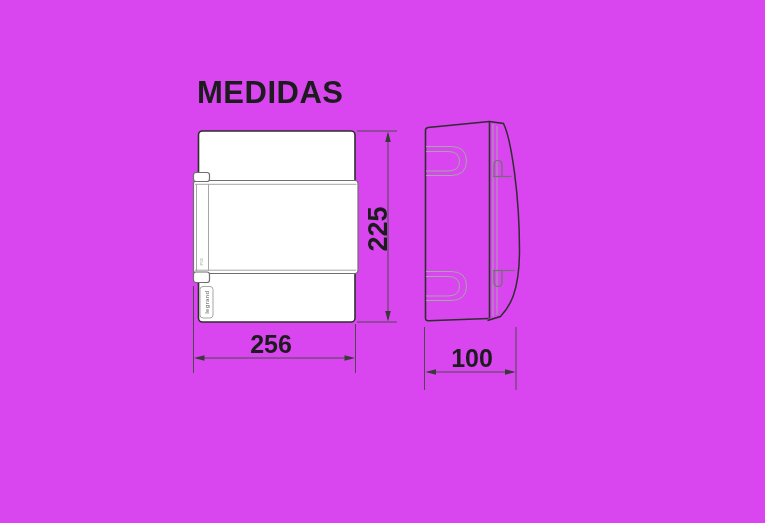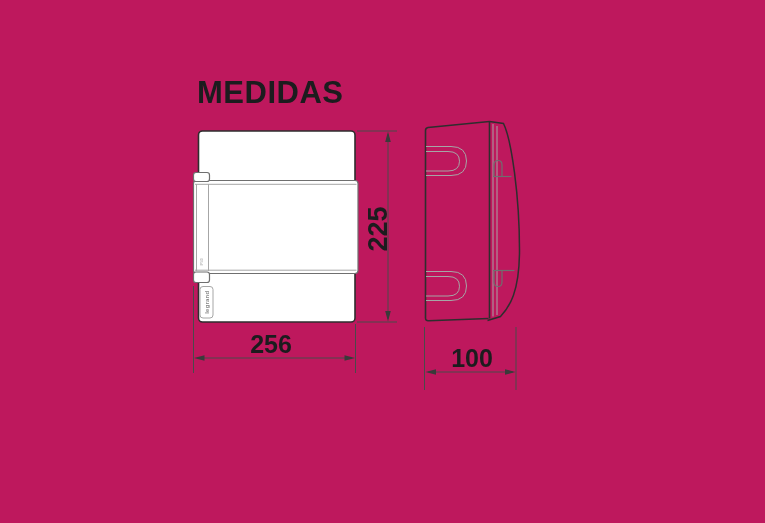--- a/index.html
+++ b/index.html
@@ -5,21 +5,21 @@
   html, body {
     margin: 0;
     padding: 0;
     background: #ffffff;
     font-family: "Liberation Sans", sans-serif;
   }
   .canvas {
     position: relative;
     width: 765px;
     height: 523px;
-    background: #be185d;
+    background: #d946ef;
     overflow: hidden;
   }
   svg { display: block; }
   .title-text {
     font-family: "Liberation Sans", sans-serif;
     font-weight: bold;
     font-size: 31px;
     letter-spacing: 0.5px;
     fill: #1c1c1e;
   }

